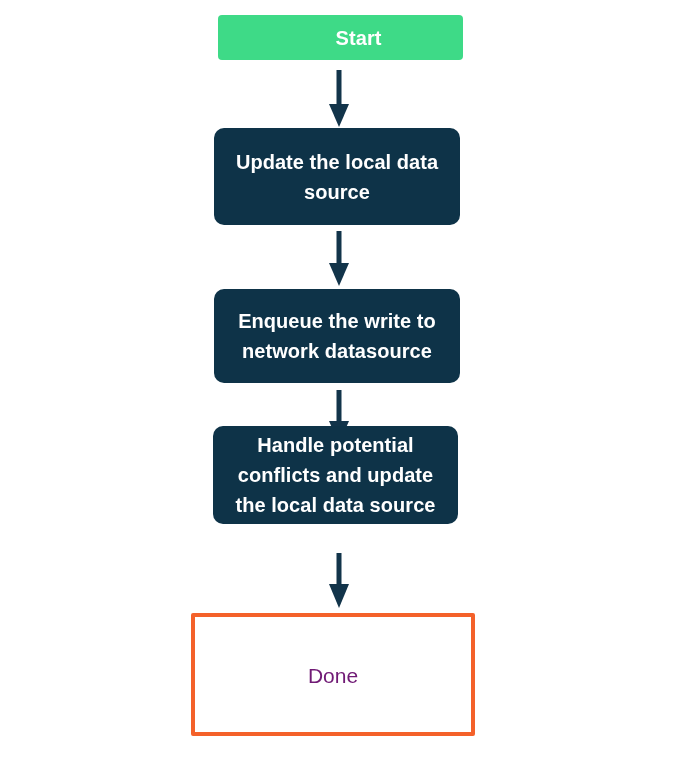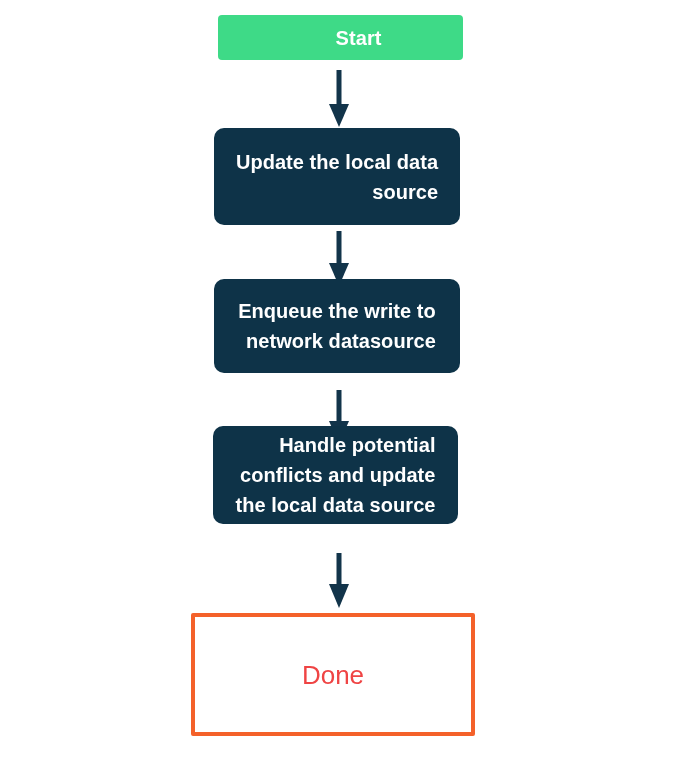--- a/index.html
+++ b/index.html
@@ -46,48 +46,47 @@
     font-size: 20px;
     line-height: 24px;
     font-weight: 600;
     letter-spacing: 0.1px;
   }
 
   
   .node-process {
     background: #0e3348;
     border-radius: 10px;
-    text-align: right;
   }
   .node-process .node-label {
     color: #ffffff;
     font-size: 20px;
     line-height: 30px;
     font-weight: 600;
     letter-spacing: 0.05px;
     padding: 0 10px;
   }
   .node-p1 { left: 214px; top: 128px;  width: 246px; height: 97px; }
-  .node-p2 { left: 214px; top: 279px;  width: 246px; height: 94px; }
+  .node-p2 { left: 214px; top: 289px;  width: 246px; height: 94px; }
   .node-p3 { left: 213px; top: 426px;  width: 245px; height: 98px; }
 
   
   .node-done {
     left: 191px;
     top: 613px;
     width: 284px;
     height: 123px;
     background: #ffffff;
     border: 4px solid #f4612a;
     border-radius: 2px;
     align-items: flex-start;
   }
   .node-done .node-label {
-    color: #ef4444;
-    font-size: 26px;
+    color: #701a75;
+    font-size: 21px;
     line-height: 25px;
     font-weight: 400;
     margin-top: 46px;
     width: 100%;
   }
 
   
   .arrow {
     position: absolute;
   }

